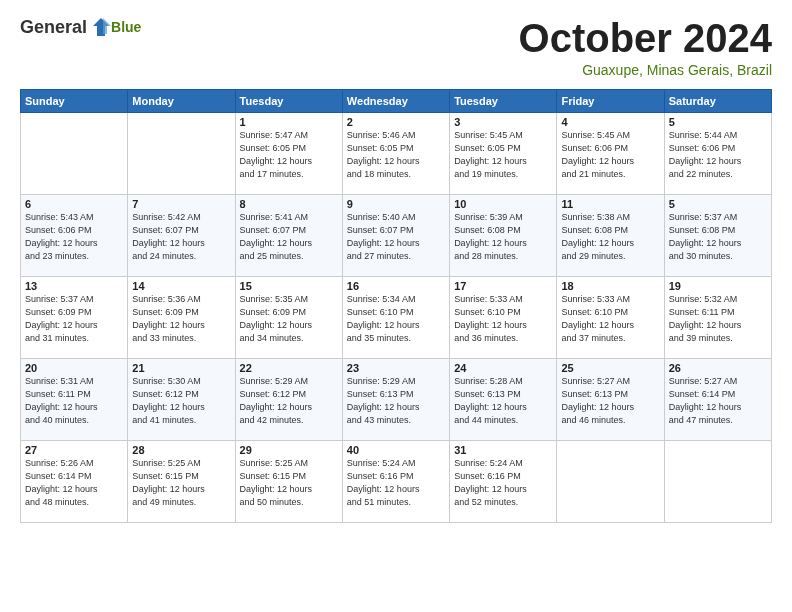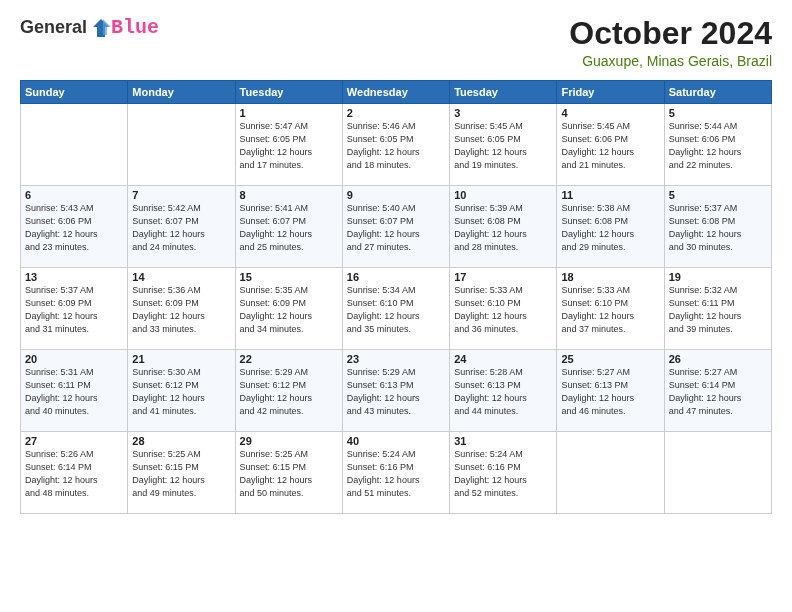--- a/index.html
+++ b/index.html
@@ -30,35 +30,34 @@
     .logo-text {
       display: flex;
       align-items: center;
     }
     .logo-general {
       font-size: 18px;
       font-weight: bold;
       color: #333;
     }
     .logo-blue {
-      font-size: 20px;
-      font-weight: bold;
-      color: #ec4899;
-      font-family: Liberation Mono, monospace;
+      font-size: 14px;
+      font-weight: bold;
+      color: #4d7c0f;
     }
     .logo-icon {
       width: 22px;
       height: 22px;
       margin-left: 2px;
     }
     .title-block {
       text-align: right;
     }
     .month-title {
-      font-size: 32px;
+      font-size: 40px;
       font-weight: bold;
       color: #222;
       line-height: 1.1;
     }
     .subtitle {
       font-size: 14px;
       color: #4d7c0f;
       margin-top: 2px;
     }
     .calendar {

